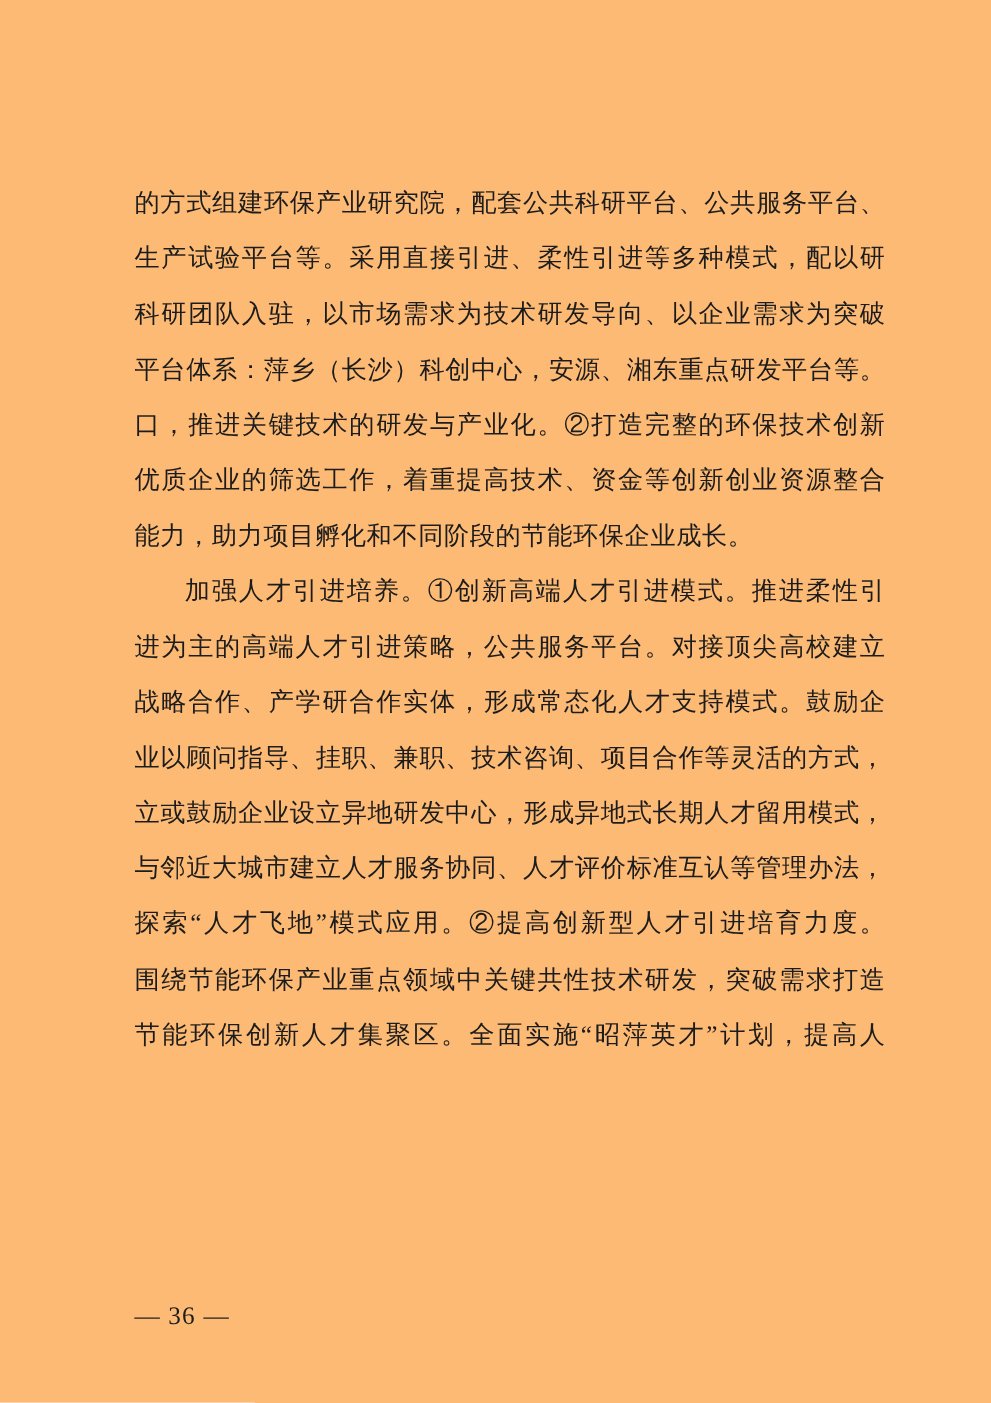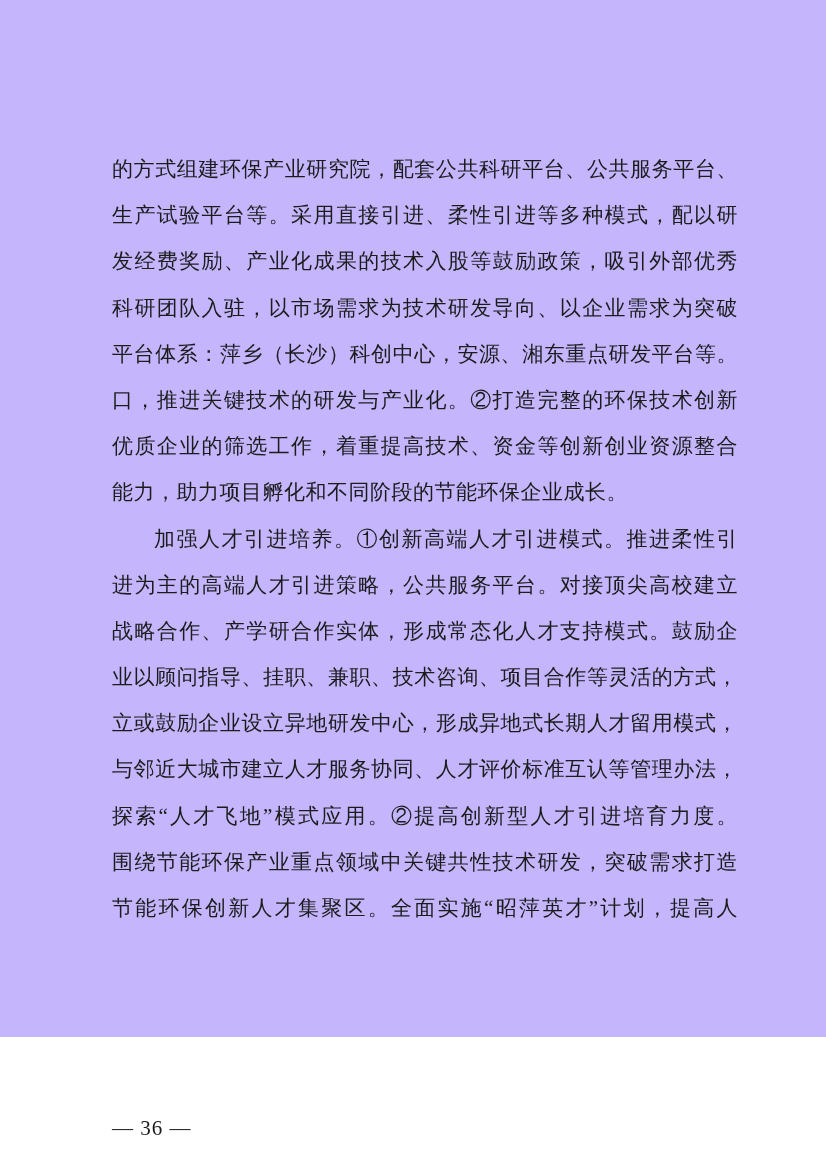--- a/index.html
+++ b/index.html
@@ -6,22 +6,22 @@
     margin: 0;
     padding: 0;
     width: 826px;
     height: 1169px;
     background: #ffffff;
     overflow: hidden;
   }
   .page {
     position: relative;
     width: 826px;
-    height: 1037px;
-    background: #c4b5fd;
+    height: 1169px;
+    background: #fdba74;
     font-family: "Liberation Serif", "DejaVu Serif", serif;
     color: #1c1c1c;
   }
   .text-block {
     position: absolute;
     left: 112px;
     top: 146px;
     width: 626px;
     font-size: 21px;
     line-height: 46.2px;
@@ -37,37 +37,36 @@
   .line.para-end {
     text-align-last: left;
   }
   .line.indent {
     padding-left: 42px;
     font-family: Liberation Serif, serif;
   }
   .page-number {
     position: absolute;
     left: 112px;
-    top: 1116px;
+    top: 1084px;
     font-size: 21px;
     letter-spacing: 1px;
     color: #1c1c1c;
   }
 </style>
 </head>
 <body>
 
 <div class="page">
 
   <div class="text-block">
 
     <div>
       <div class="line">的方式组建环保产业研究院，配套公共科研平台、公共服务平台、</div>
       <div class="line">生产试验平台等。采用直接引进、柔性引进等多种模式，配以研</div>
-      <div class="line">发经费奖励、产业化成果的技术入股等鼓励政策，吸引外部优秀</div>
       <div class="line">科研团队入驻，以市场需求为技术研发导向、以企业需求为突破</div>
       <div class="line">平台体系：萍乡（长沙）科创中心，安源、湘东重点研发平台等。</div>
       <div class="line">口，推进关键技术的研发与产业化。②打造完整的环保技术创新</div>
       <div class="line">优质企业的筛选工作，着重提高技术、资金等创新创业资源整合</div>
       <div class="line para-end">能力，助力项目孵化和不同阶段的节能环保企业成长。</div>
     </div>
 
     <div>
       <div class="line indent">加强人才引进培养。①创新高端人才引进模式。推进柔性引</div>
       <div class="line">进为主的高端人才引进策略，公共服务平台。对接顶尖高校建立</div>

